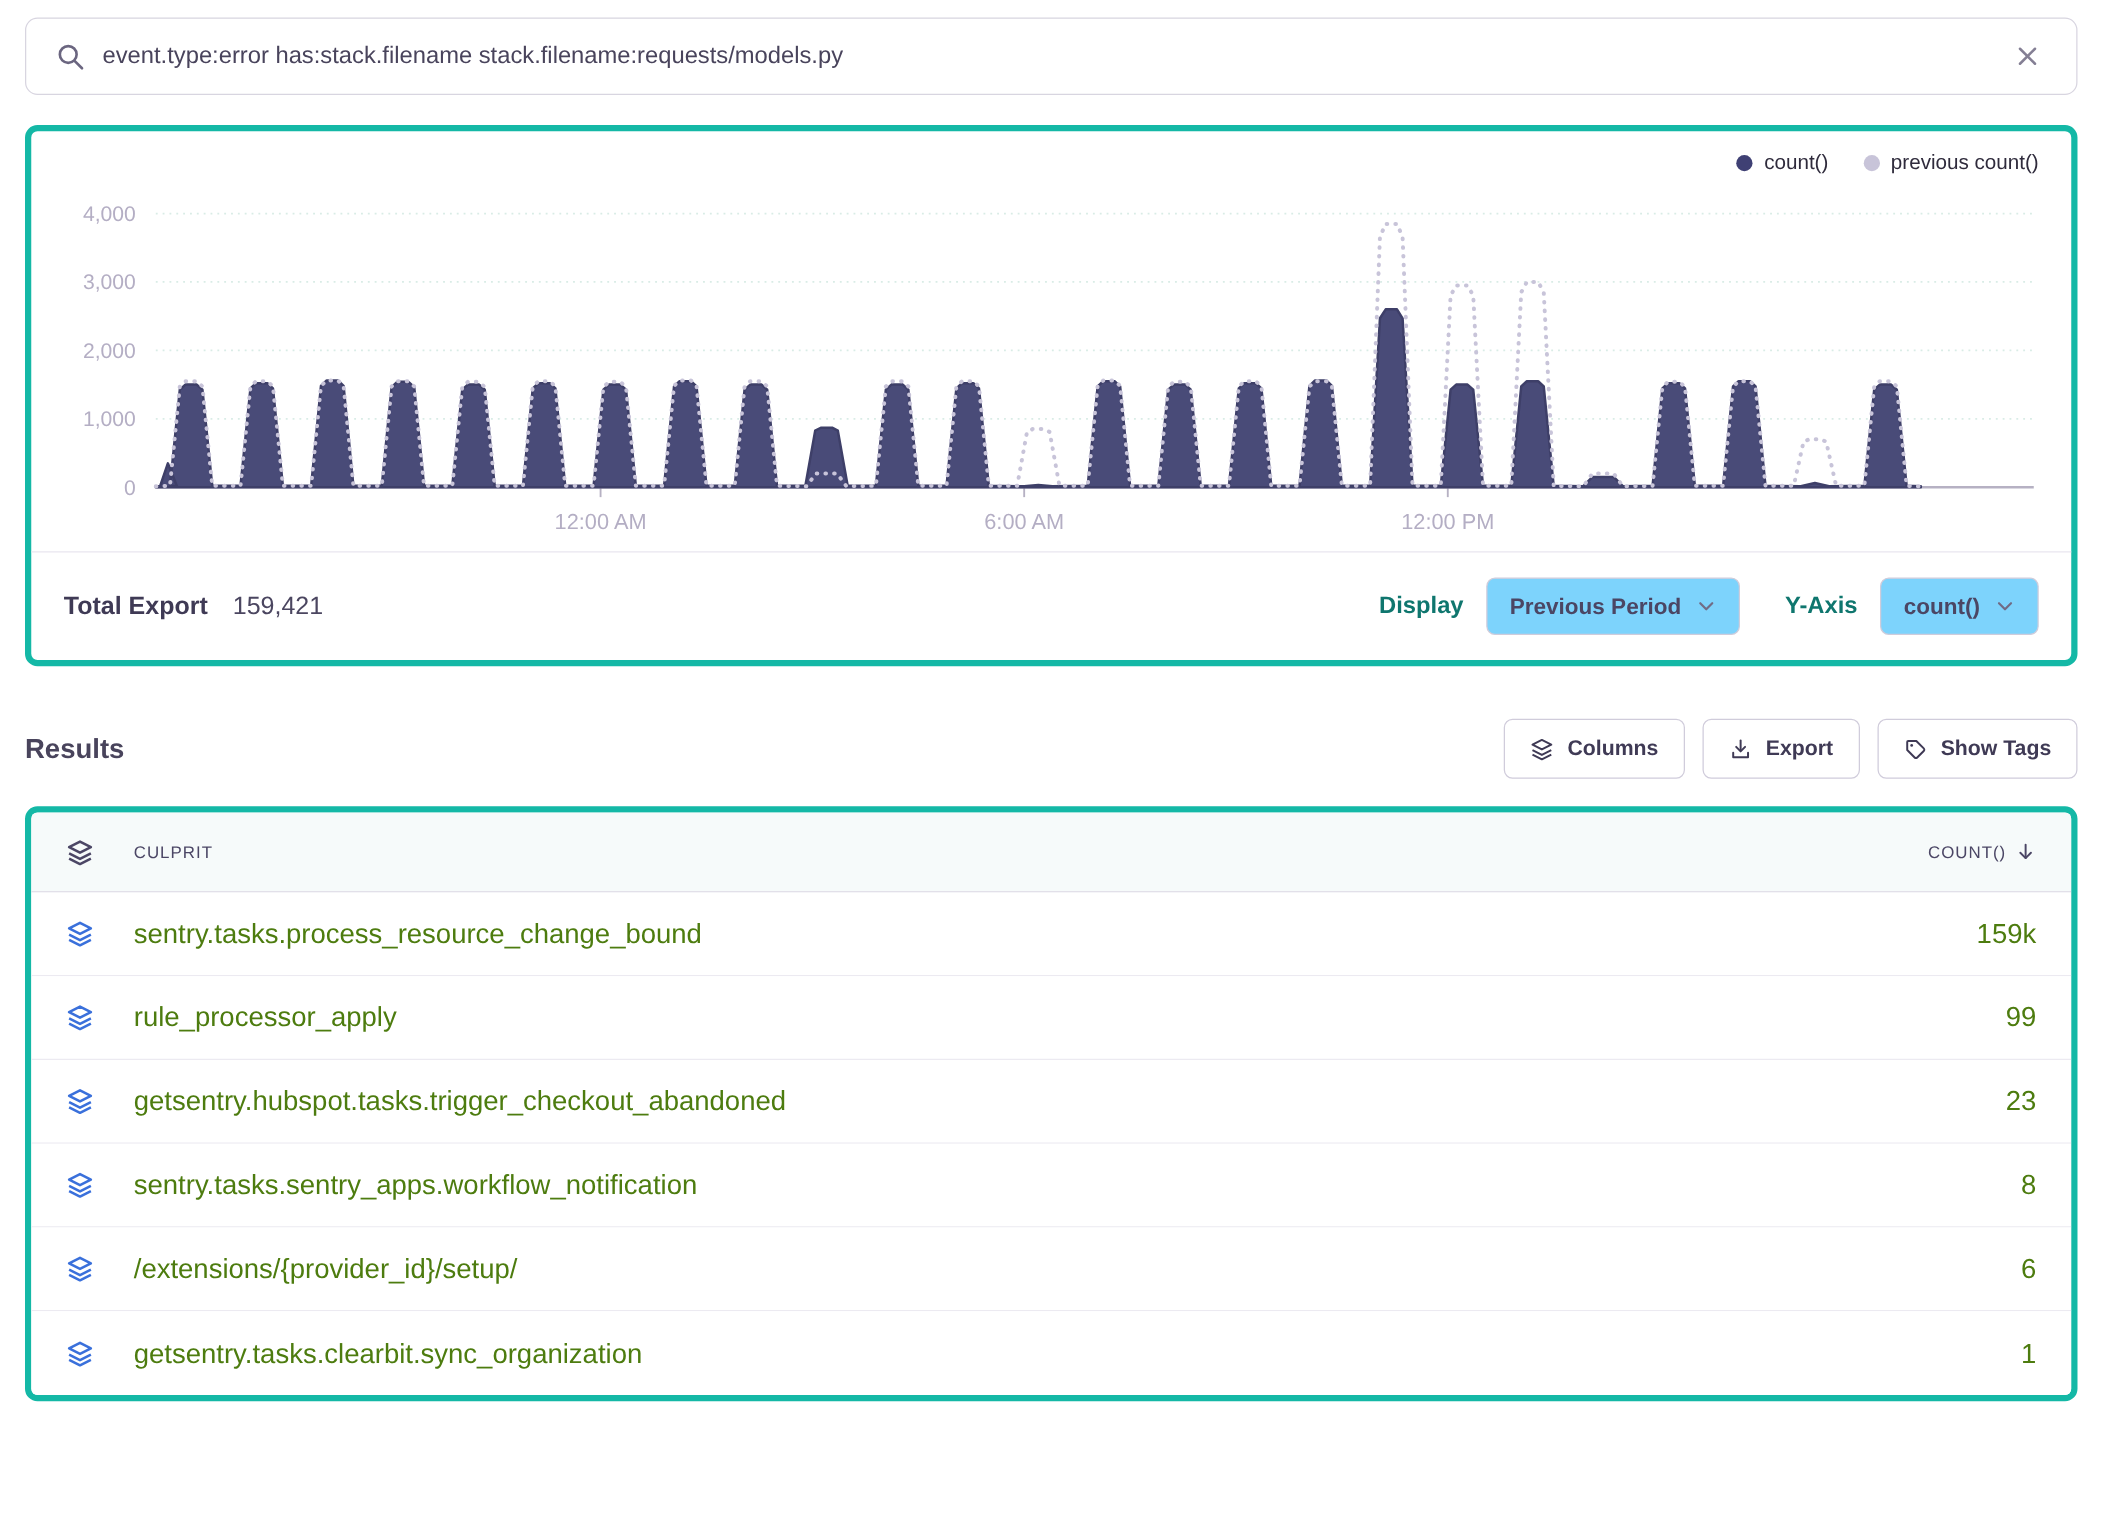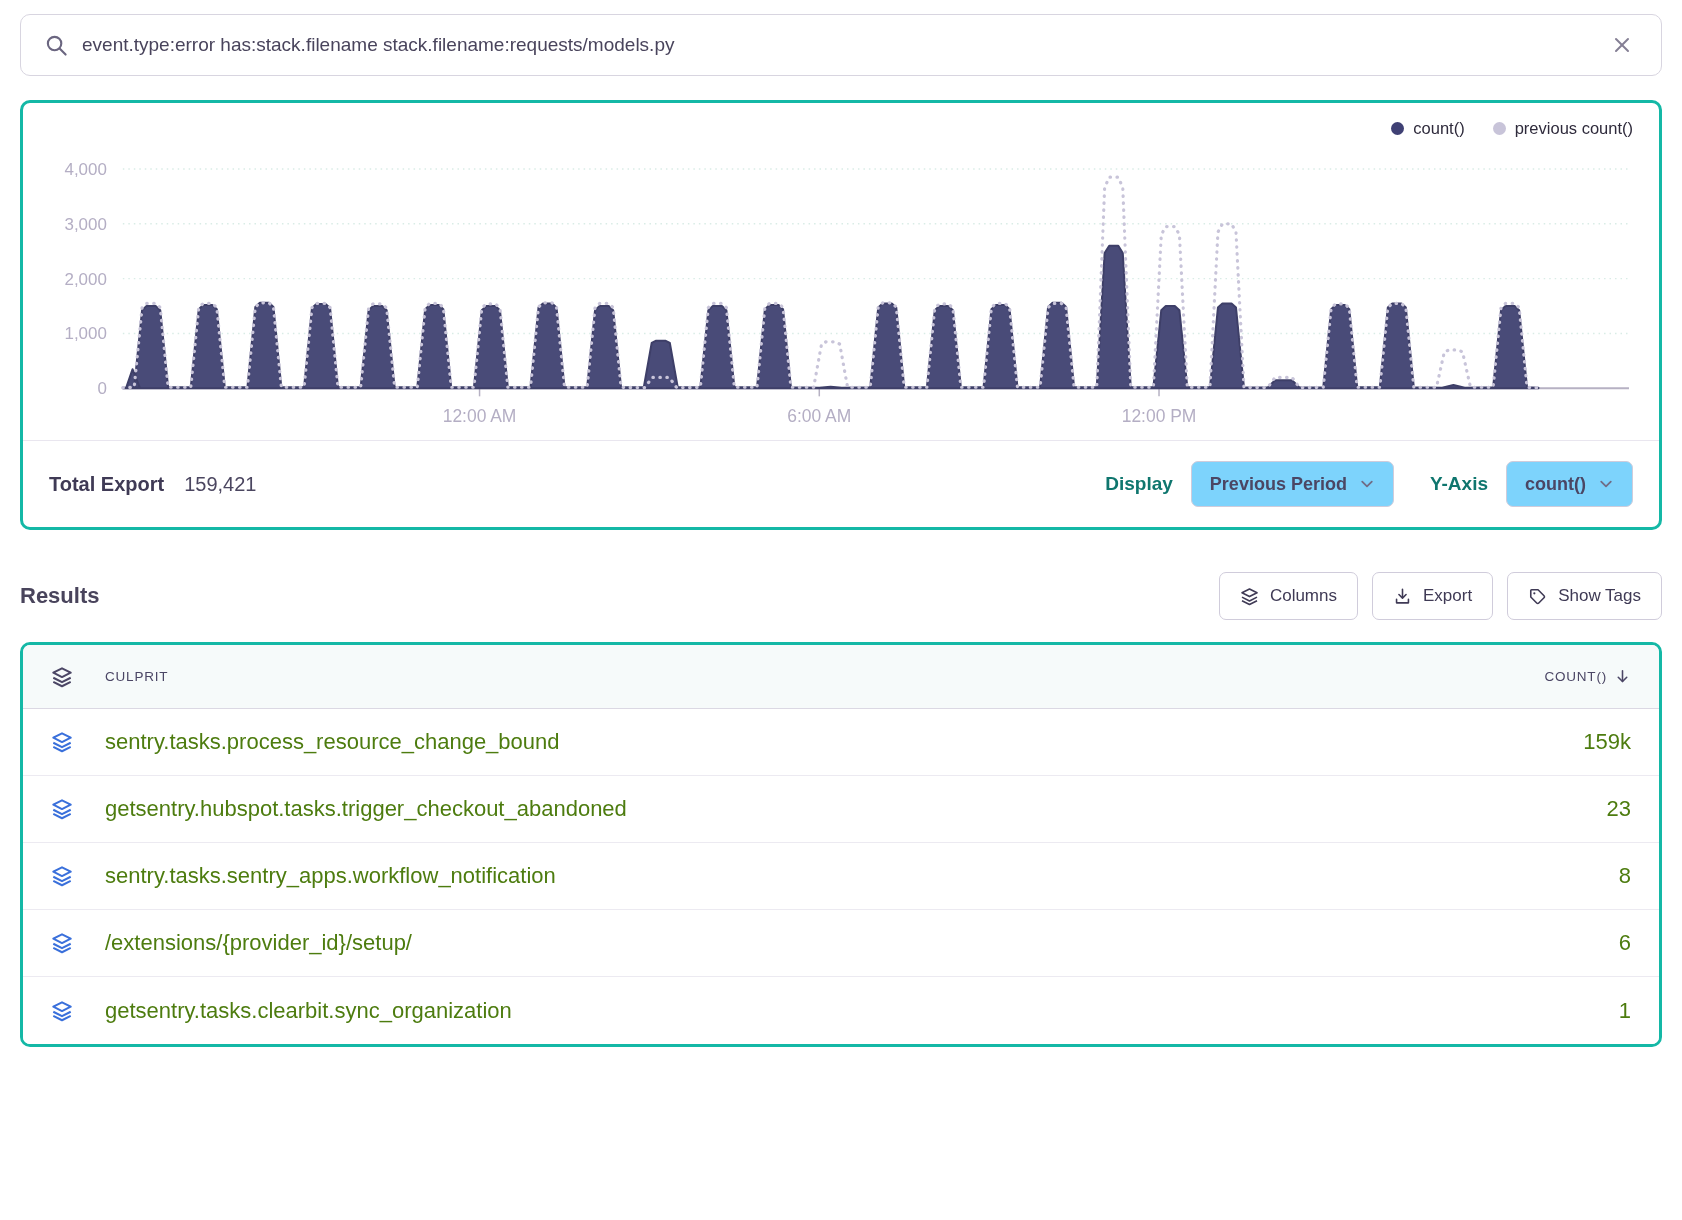--- a/index.html
+++ b/index.html
@@ -14,21 +14,21 @@
     height: 62px; border:1px solid #d8d5e0; border-radius:10px; background:#fff;
     display:flex; align-items:center; padding:0 24px; gap:14px;
   }
   .search-bar svg { flex:0 0 auto; }
   .search-input {
     flex:1; border:none; outline:none; font-family:inherit;
     font-size:19px; color:#49445c; background:transparent;
   }
   .clear-btn { background:none; border:none; cursor:pointer; display:flex; padding:4px; }
   
-  .card { border:3px solid #14b8a6; border-radius:10px; background:#fff; }
+  .card { border:5px solid #14b8a6; border-radius:10px; background:#fff; }
   .chart-card { margin-top:24px; }
   .legend {
     display:flex; justify-content:flex-end; gap:28px; padding:12px 26px 0;
     height:38px; align-items:center; font-size:16.5px; color:#2f2b3c;
   }
   .legend-item { display:flex; align-items:center; gap:9px; cursor:pointer; }
   .legend-dot { width:13px; height:13px; border-radius:50%; display:inline-block; }
   .svg-wrap { padding:0 22px; }
   .svg-wrap svg { width:100%; height:auto; display:block; font-family:inherit; }
   .chart-footer {
@@ -46,21 +46,21 @@
     font-family:inherit; font-size:18px; font-weight:600; color:#4b4664;
   }
   .gap-lg { margin-left:18px; }
   
   .results-head { margin-top:42px; display:flex; align-items:center; }
   .results-title { font-size:22px; font-weight:bold; color:#49445c; }
   .results-actions { margin-left:auto; display:flex; gap:14px; }
   .action-btn {
     height:48px; border:1px solid #d0ccdb; border-radius:7px; background:#fff;
     display:flex; align-items:center; gap:11px; padding:0 20px; cursor:pointer;
-    font-family:inherit; font-size:17px; font-weight:normal; color:#3f3a55;
+    font-family:inherit; font-size:17px; font-weight:bold; color:#3f3a55;
   }
   
   .table-card { margin-top:22px; overflow:hidden; }
   .thead {
     display:flex; align-items:center; height:64px; padding:0 28px;
     background:#f6fafa; border-bottom:1px solid #dbd8e3;
     font-size:13.5px; font-weight:normal; letter-spacing:0.8px; color:#4b4665;
   }
   .thead .col-culprit { margin-left:32px; }
   .col-count-head {
@@ -203,20 +203,31 @@
       <svg width="22" height="22" viewBox="0 0 24 24">
         <path d="M12 2.5 L21.5 7.3 12 12.1 2.5 7.3 Z" fill="none" stroke="#3a70db" stroke-width="2.2" stroke-linejoin="round"></path>
         <path d="M2.5 12.8 L12 17.6 21.5 12.8" fill="none" stroke="#3a70db" stroke-width="2.2" stroke-linejoin="round"></path>
         <path d="M2.5 17.3 L12 22.1 21.5 17.3" fill="none" stroke="#3a70db" stroke-width="2.2" stroke-linejoin="round"></path>
       </svg>
     </span>
     <span class="cell-culprit">sentry.tasks.process_resource_change_bound</span>
     <span class="cell-count">159k</span>
   </div>
 
+  <div class="trow">
+    <span class="row-icon">
+      <svg width="22" height="22" viewBox="0 0 24 24">
+        <path d="M12 2.5 L21.5 7.3 12 12.1 2.5 7.3 Z" fill="none" stroke="#3a70db" stroke-width="2.2" stroke-linejoin="round"></path>
+        <path d="M2.5 12.8 L12 17.6 21.5 12.8" fill="none" stroke="#3a70db" stroke-width="2.2" stroke-linejoin="round"></path>
+        <path d="M2.5 17.3 L12 22.1 21.5 17.3" fill="none" stroke="#3a70db" stroke-width="2.2" stroke-linejoin="round"></path>
+      </svg>
+    </span>
+    <span class="cell-culprit">rule_processor_apply</span>
+    <span class="cell-count">99</span>
+  </div>
 
   <div class="trow">
     <span class="row-icon">
       <svg width="22" height="22" viewBox="0 0 24 24">
         <path d="M12 2.5 L21.5 7.3 12 12.1 2.5 7.3 Z" fill="none" stroke="#3a70db" stroke-width="2.2" stroke-linejoin="round"></path>
         <path d="M2.5 12.8 L12 17.6 21.5 12.8" fill="none" stroke="#3a70db" stroke-width="2.2" stroke-linejoin="round"></path>
         <path d="M2.5 17.3 L12 22.1 21.5 17.3" fill="none" stroke="#3a70db" stroke-width="2.2" stroke-linejoin="round"></path>
       </svg>
     </span>
     <span class="cell-culprit">getsentry.hubspot.tasks.trigger_checkout_abandoned</span>

